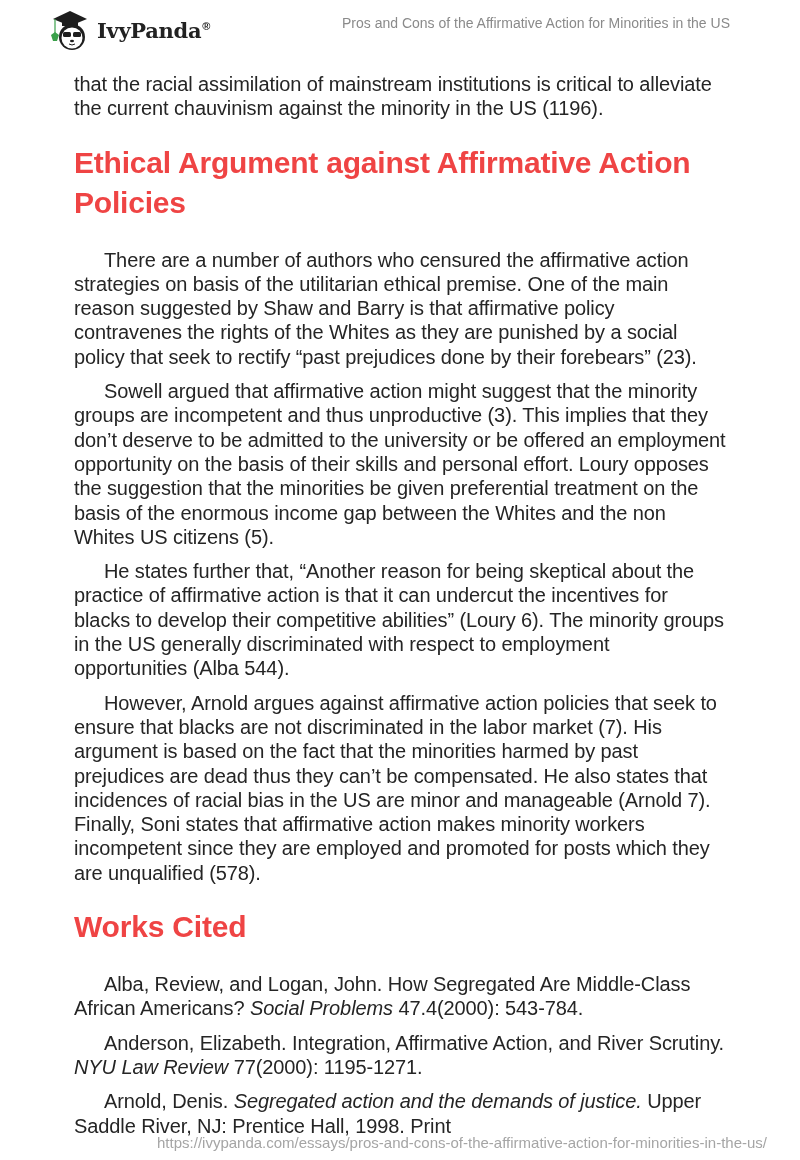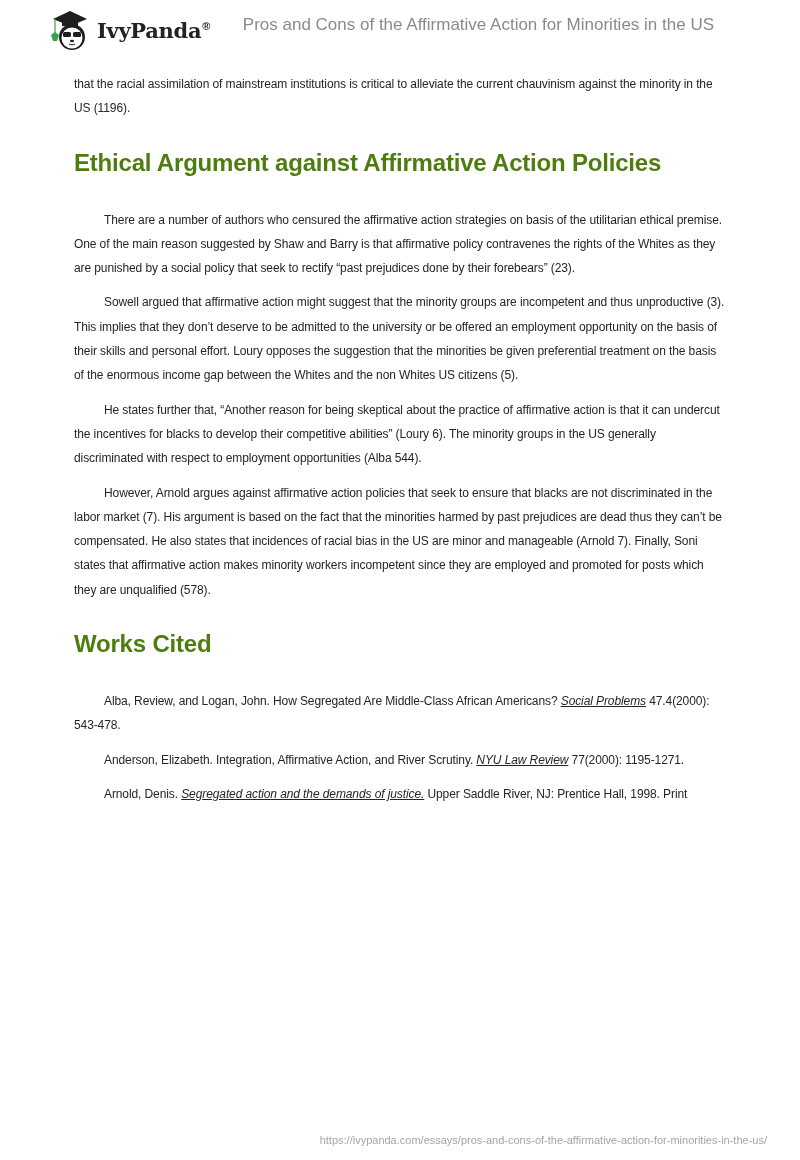--- a/index.html
+++ b/index.html
@@ -4,27 +4,27 @@
 <style>
   html, body { margin: 0; padding: 0; background: #ffffff; }
   body { width: 800px; height: 1160px; position: relative; overflow: hidden;
          font-family: "Liberation Sans", sans-serif; color: #222222; }
   .header { position: absolute; left: 0; top: 0; width: 715px; height: 60px; margin-left: 32px; }
   .logo { position: absolute; left: 17px; top: 8px; display: flex; align-items: center; }
   .logo svg { display: block; }
   .logo-text { font-family: "DejaVu Serif", "Liberation Serif", serif; font-weight: bold;
                font-size: 21px; color: #222; margin-left: 6px; letter-spacing: -0.3px; }
   .logo-reg { font-size: 11px; vertical-align: super; margin-left: 1px; font-family: "Liberation Sans", sans-serif; }
-  .doc-title { position: absolute; right: 33px; top: 15px; font-size: 17px; color: #8a8a8a; }
+  .doc-title { position: absolute; right: 17px; top: 15px; font-size: 14px; color: #8a8a8a; }
   .content { position: absolute; left: 74px; top: 72px; width: 660px; }
-  p { margin: 0 8px 10px 0; font-size: 12px; line-height: 24.3px; color: #252525; letter-spacing: -0.1px; }
+  p { margin: 0 8px 10px 0; font-size: 20px; line-height: 24.3px; color: #252525; letter-spacing: -0.1px; }
   p.indent { text-indent: 30px; }
-  h2 { font-size: 24px; font-weight: bold; line-height: 40px; margin: 22px 0 25px 0; color: #4d7c0f; letter-spacing: -0.2px; }
-  .footer { position: absolute; right: 33px; top: 1134px; font-size: 11px; color: #a5a5a5; }
-  i { font-style: italic; text-decoration: underline; }
+  h2 { font-size: 30px; font-weight: bold; line-height: 40px; margin: 22px 0 25px 0; color: #ef4444; letter-spacing: -0.2px; }
+  .footer { position: absolute; right: 33px; top: 1134px; font-size: 15px; color: #a5a5a5; }
+  i { font-style: italic; }
 </style>
 </head>
 <body>
 
 <div class="header">
   <div class="logo">
     <svg width="42" height="44" viewBox="0 0 42 44">
       <polygon points="4,11 21,3 38,11 21,18" fill="#1e1e1e"></polygon>
       <rect x="13" y="13" width="16" height="5" fill="#1e1e1e"></rect>
       <line x1="6" y1="11" x2="6" y2="27" stroke="#3aa04a" stroke-width="1.2"></line>
@@ -44,18 +44,18 @@
 <div class="content">
   <p>that the racial assimilation of mainstream institutions is critical to alleviate the current chauvinism against the minority in the US (1196).</p>
 
   <h2>Ethical Argument against Affirmative Action Policies</h2>
   <p class="indent">There are a number of authors who censured the affirmative action strategies on basis of the utilitarian ethical premise. One of the main reason suggested by Shaw and Barry is that affirmative policy contravenes the rights of the Whites as they are punished by a social policy that seek to rectify “past prejudices done by their forebears” (23).</p>
   <p class="indent">Sowell argued that affirmative action might suggest that the minority groups are incompetent and thus unproductive (3). This implies that they don’t deserve to be admitted to the university or be offered an employment opportunity on the basis of their skills and personal effort. Loury opposes the suggestion that the minorities be given preferential treatment on the basis of the enormous income gap between the Whites and the non Whites US citizens (5).</p>
   <p class="indent">He states further that, “Another reason for being skeptical about the practice of affirmative action is that it can undercut the incentives for blacks to develop their competitive abilities” (Loury 6). The minority groups in the US generally discriminated with respect to employment opportunities (Alba 544).</p>
   <p class="indent">However, Arnold argues against affirmative action policies that seek to ensure that blacks are not discriminated in the labor market (7). His argument is based on the fact that the minorities harmed by past prejudices are dead thus they can’t be compensated. He also states that incidences of racial bias in the US are minor and manageable (Arnold 7). Finally, Soni states that affirmative action makes minority workers incompetent since they are employed and promoted for posts which they are unqualified (578).</p>
 
   <h2>Works Cited</h2>
-  <p class="indent"><span>Alba, Review, and Logan, John. How Segregated Are Middle-Class African Americans? </span><i>Social Problems</i><span> 47.4(2000): 543-478.</span></p>
+  <p class="indent"><span>Alba, Review, and Logan, John. How Segregated Are Middle-Class African Americans? </span><i>Social Problems</i><span> 47.4(2000): 543-784.</span></p>
   <p class="indent"><span>Anderson, Elizabeth. Integration, Affirmative Action, and River Scrutiny. </span><i>NYU Law Review</i><span> 77(2000): 1195-1271.</span></p>
   <p class="indent"><span>Arnold, Denis. </span><i>Segregated action and the demands of justice.</i><span> Upper Saddle River, NJ: Prentice Hall, 1998. Print</span></p>
 </div>
 
 <div class="footer">https://ivypanda.com/essays/pros-and-cons-of-the-affirmative-action-for-minorities-in-the-us/</div>
 
 </body></html>

